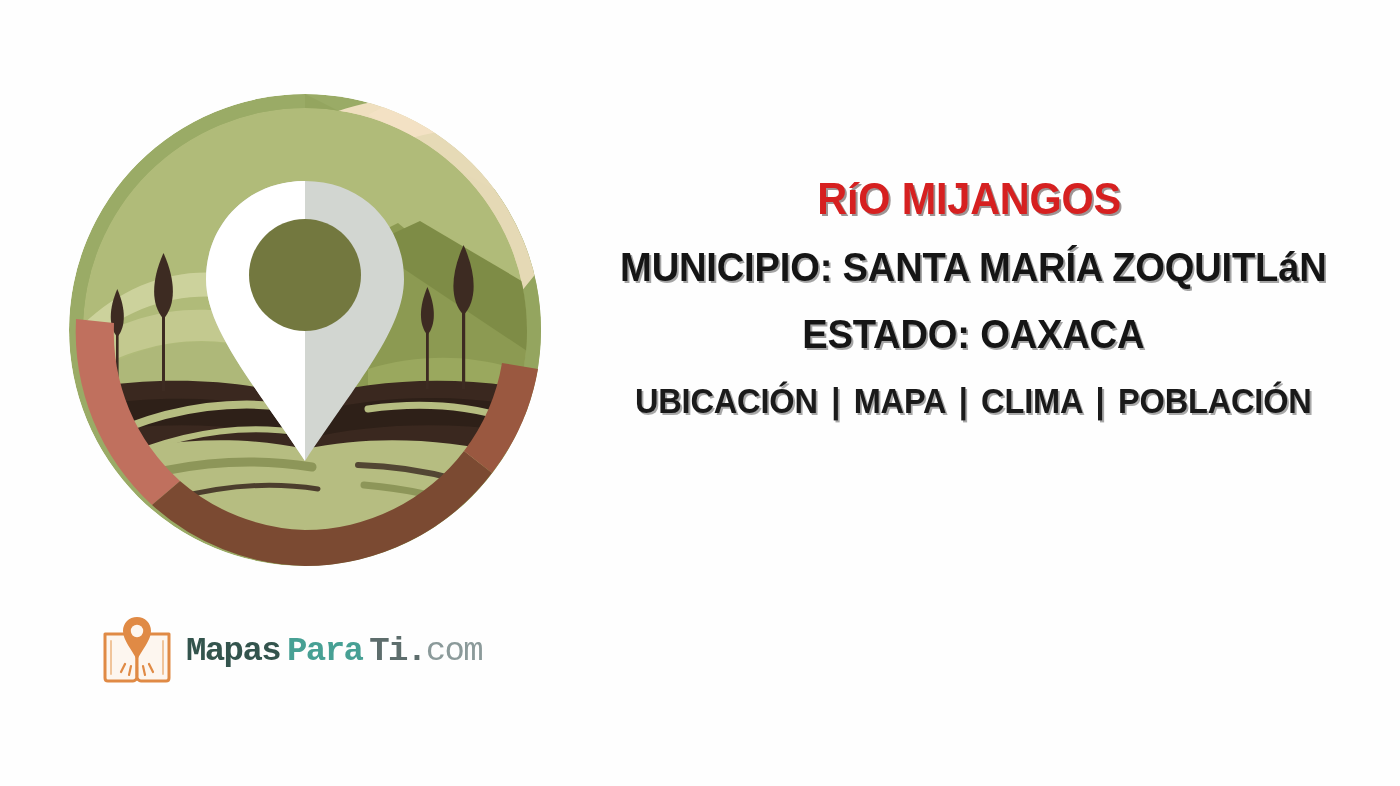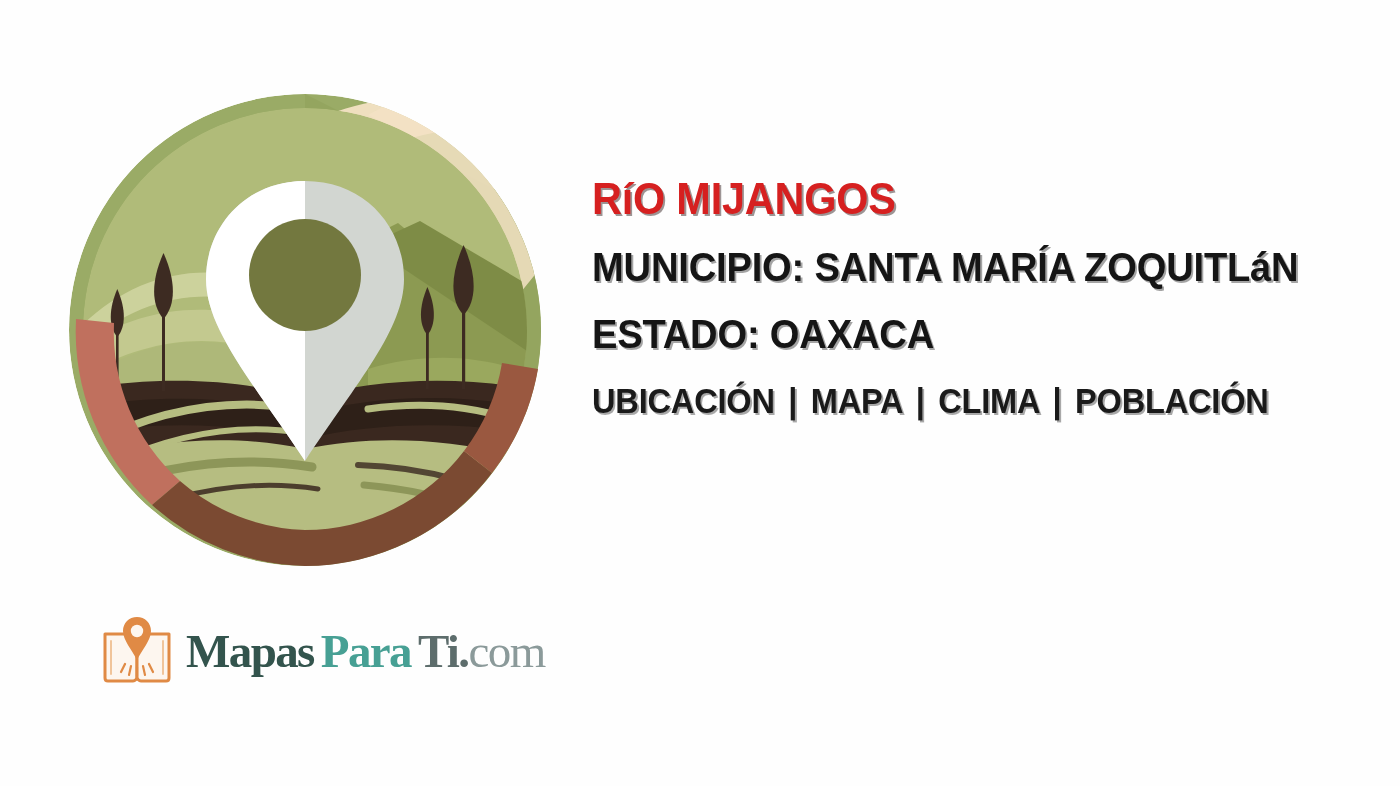--- a/index.html
+++ b/index.html
@@ -14,20 +14,21 @@
     font-family: "Liberation Sans", sans-serif;
     position: relative;
   }
 
   #page {
     position: relative;
     width: 1400px;
     height: 786px;
     background: #fefefe;
     overflow: hidden;
+    text-align: center;
   }
 
   
   #emblem {
     position: absolute;
     left: 68px;
     top: 93px;
     width: 474px;
     height: 474px;
   }
@@ -94,22 +95,22 @@
   #brand-logo {
     position: absolute;
     left: 100px;
     top: 616px;
     display: flex;
     align-items: center;
     gap: 12px;
   }
   #brand-icon { width: 74px; height: 70px; display: block; }
   #brand-wordmark {
-    font-family: Liberation Serif, serif;
-    font-size: 47px;
+    font-family: Liberation Mono, monospace;
+    font-size: 34px;
     letter-spacing: -1.6px;
     line-height: 1;
     white-space: nowrap;
   }
   .wm-mapas { color: #33544d; font-weight: bold; }
   .wm-para  { color: #47a094; font-weight: bold; margin-left: 7px; }
   .wm-ti    { color: #5d6d6c; font-weight: bold; margin-left: 7px; }
   .wm-com   { color: #8b9a9a; font-weight: normal; }
 </style>
 </head>

